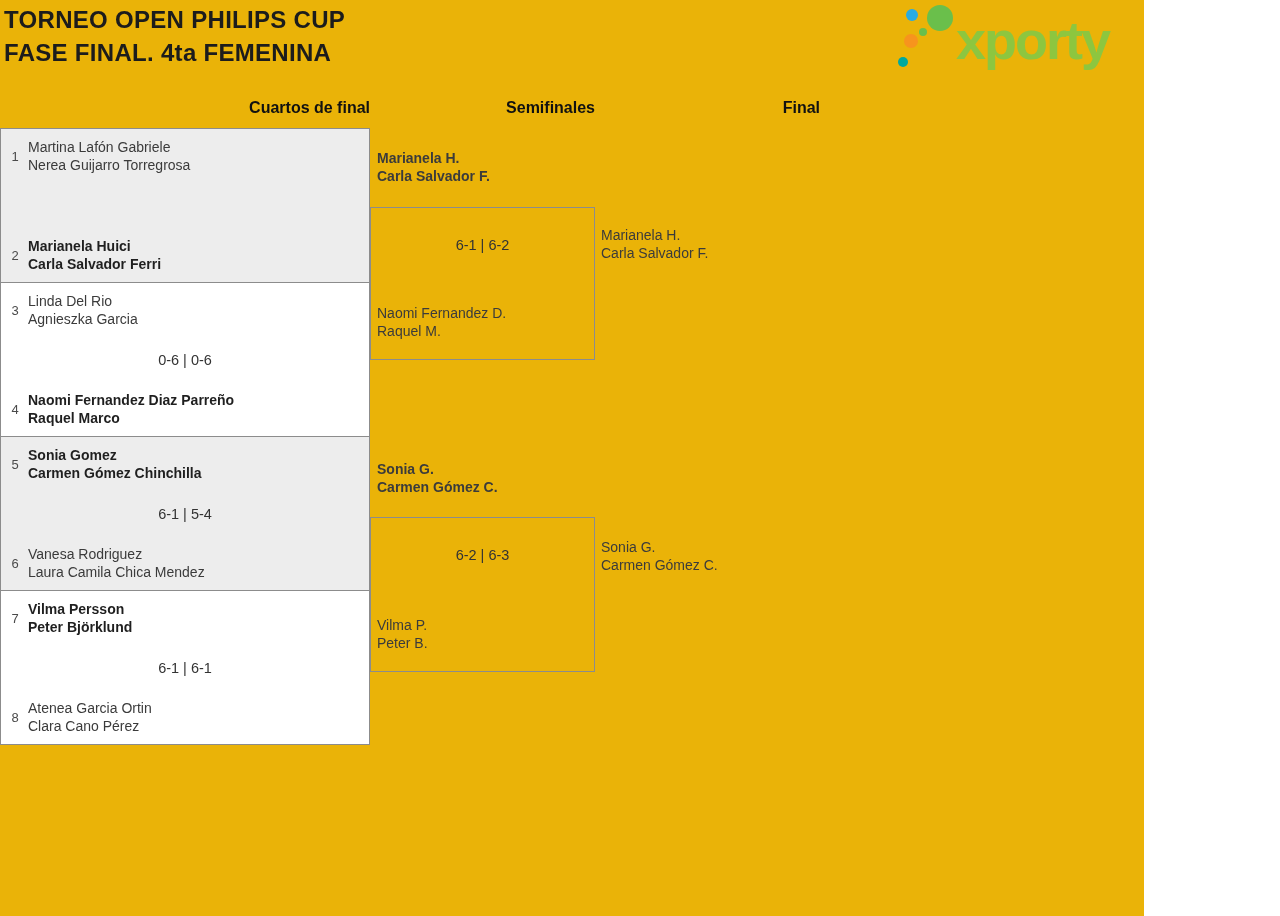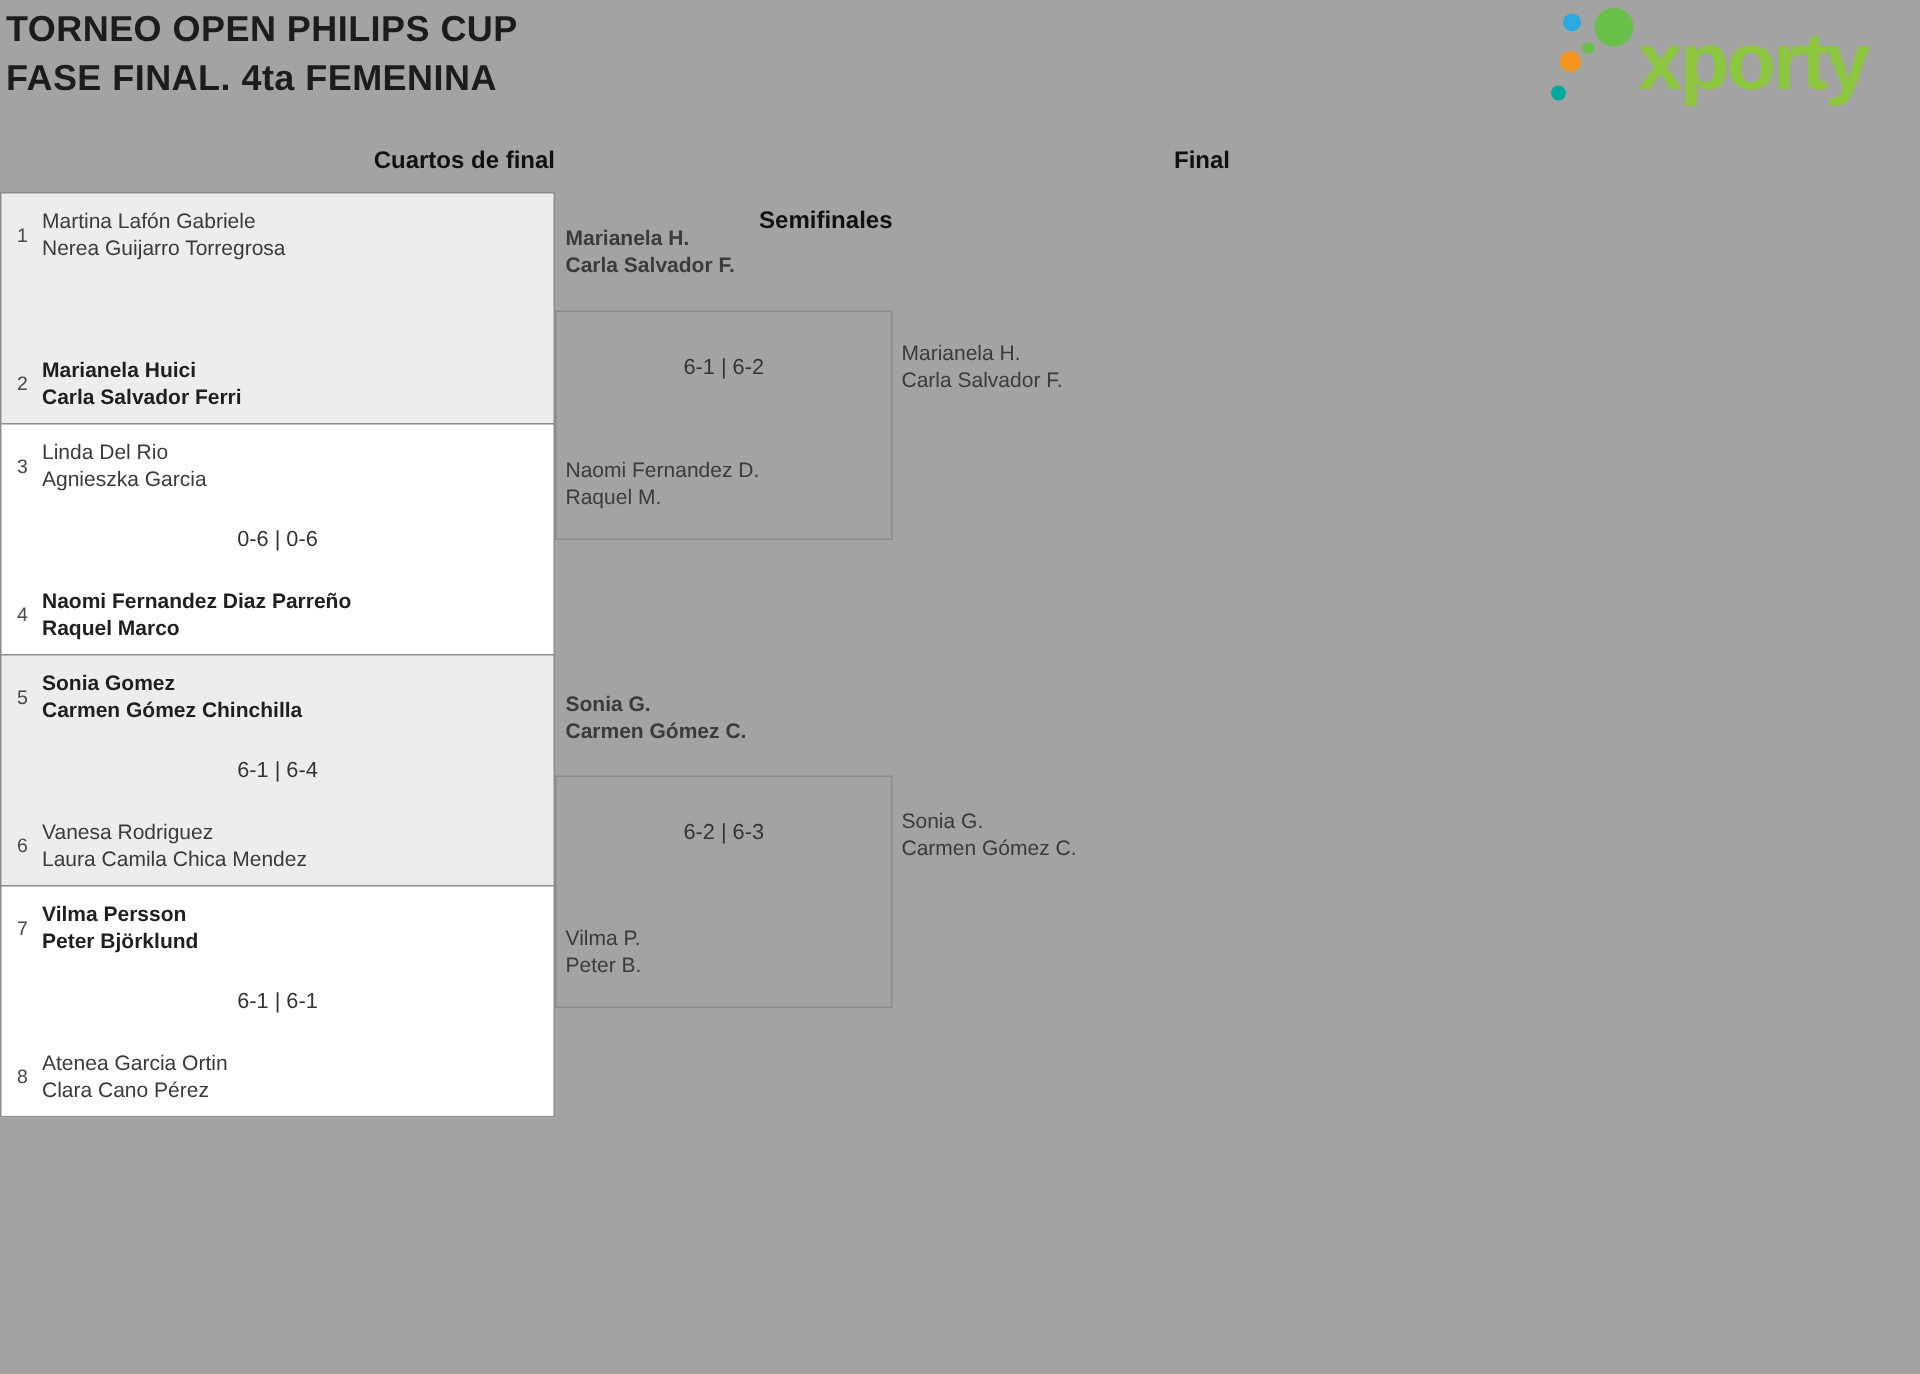--- a/index.html
+++ b/index.html
@@ -1,21 +1,21 @@
 <!DOCTYPE html>
 <html><head>
 <meta charset="utf-8">
 <style>
   * { margin: 0; padding: 0; box-sizing: border-box; }
   html, body { background: #ffffff; }
   .page {
     position: relative;
-    width: 1280px;
+    width: 1144px;
     height: 916px;
-    background: #a3a3a3;
+    background: #eab308;
     font-family: "Liberation Sans", "DejaVu Sans", sans-serif;
     overflow: hidden;
   }
 
   
   .title {
     position: absolute;
     left: 4px;
     top: 3px;
     font-size: 24px;
@@ -37,21 +37,21 @@
   
   .round-header {
     position: absolute;
     top: 99px;
     text-align: right;
     font-size: 16px;
     font-weight: 700;
     color: #111111;
   }
   .rh-qf { left: 0; width: 370px; }
-  .rh-sf { left: 370px; width: 225px; margin-top: 40px; }
+  .rh-sf { left: 370px; width: 225px; }
   .rh-f  { left: 595px; width: 225px; }
 
   
   .match-box {
     position: absolute;
     border: 1px solid #8c8c8c;
     background: transparent;
   }
   .qf { left: 0; width: 370px; height: 155px; background: #ffffff; }
   .qf.shade { background: #ededed; }
@@ -189,21 +189,21 @@
   </div>
 
   <div class="match-box qf qf3 shade">
     <div class="pair pair-top">
       <span class="seed">5</span>
       <div class="names winner">
         <div>Sonia Gomez</div>
         <div>Carmen Gómez Chinchilla</div>
       </div>
     </div>
-    <div class="score">6-1 | 6-4</div>
+    <div class="score">6-1 | 5-4</div>
     <div class="pair pair-bottom">
       <span class="seed">6</span>
       <div class="names">
         <div>Vanesa Rodriguez</div>
         <div>Laura Camila Chica Mendez</div>
       </div>
     </div>
   </div>
 
   <div class="match-box qf qf4">

